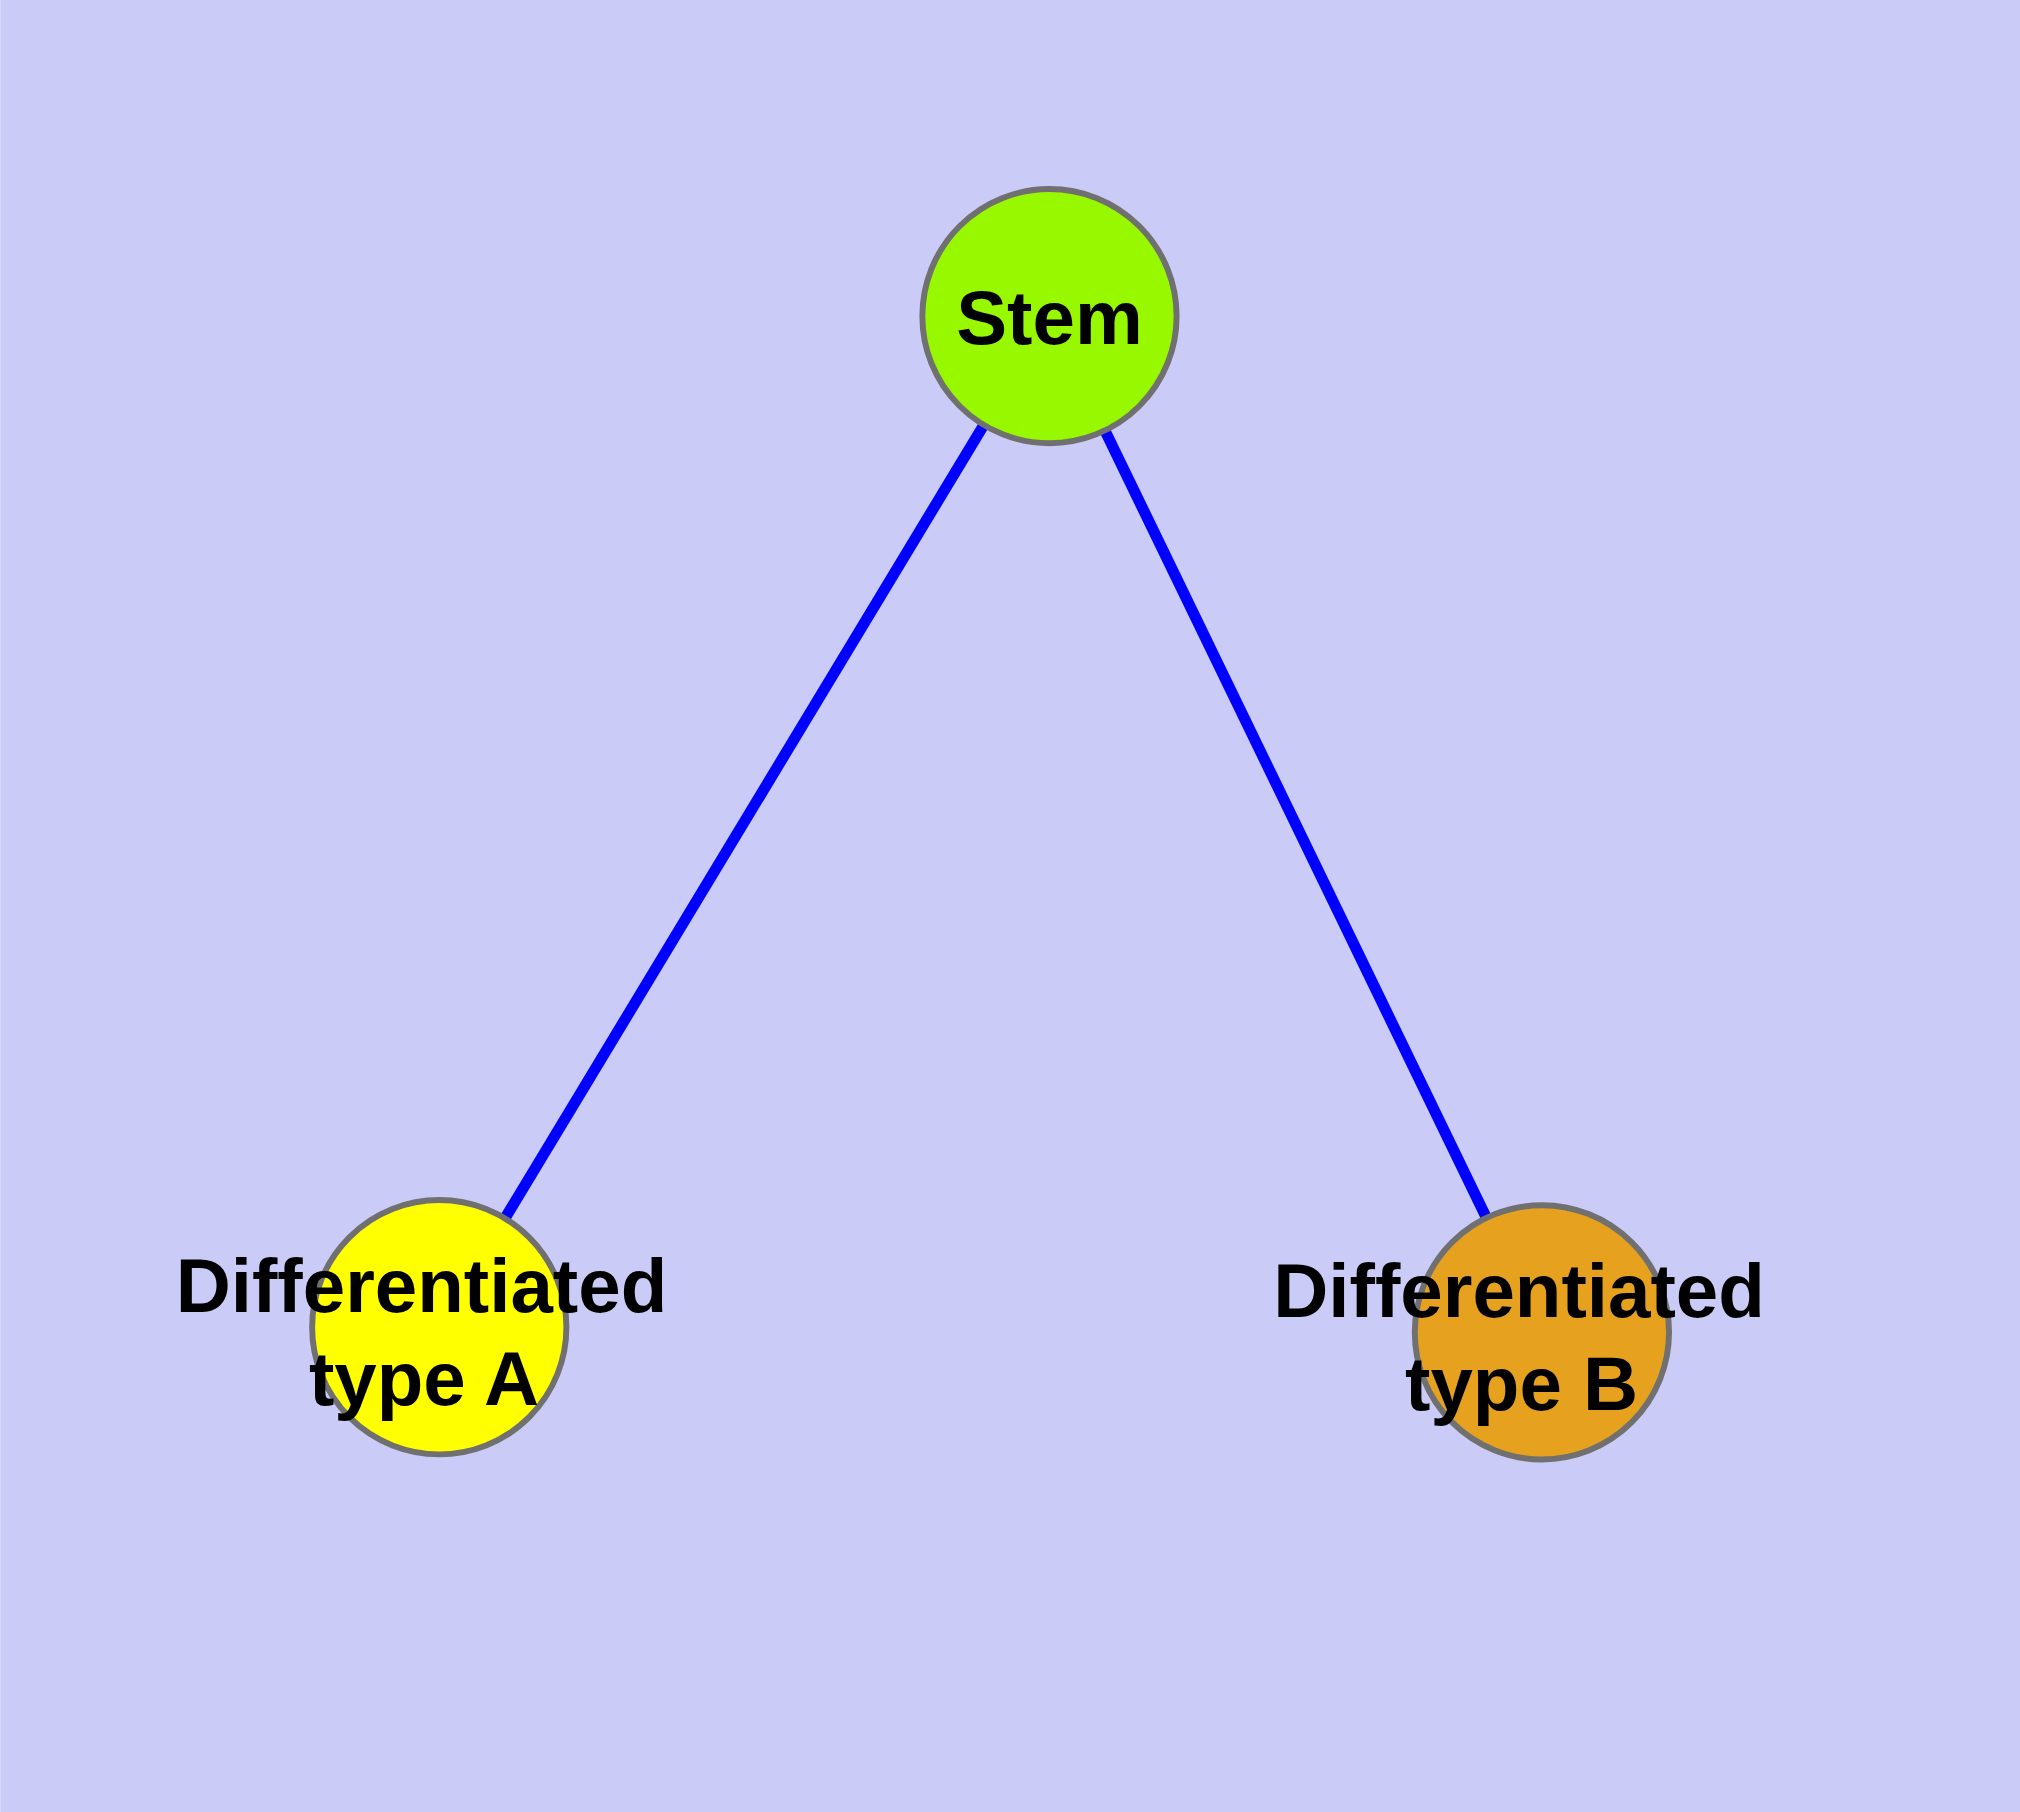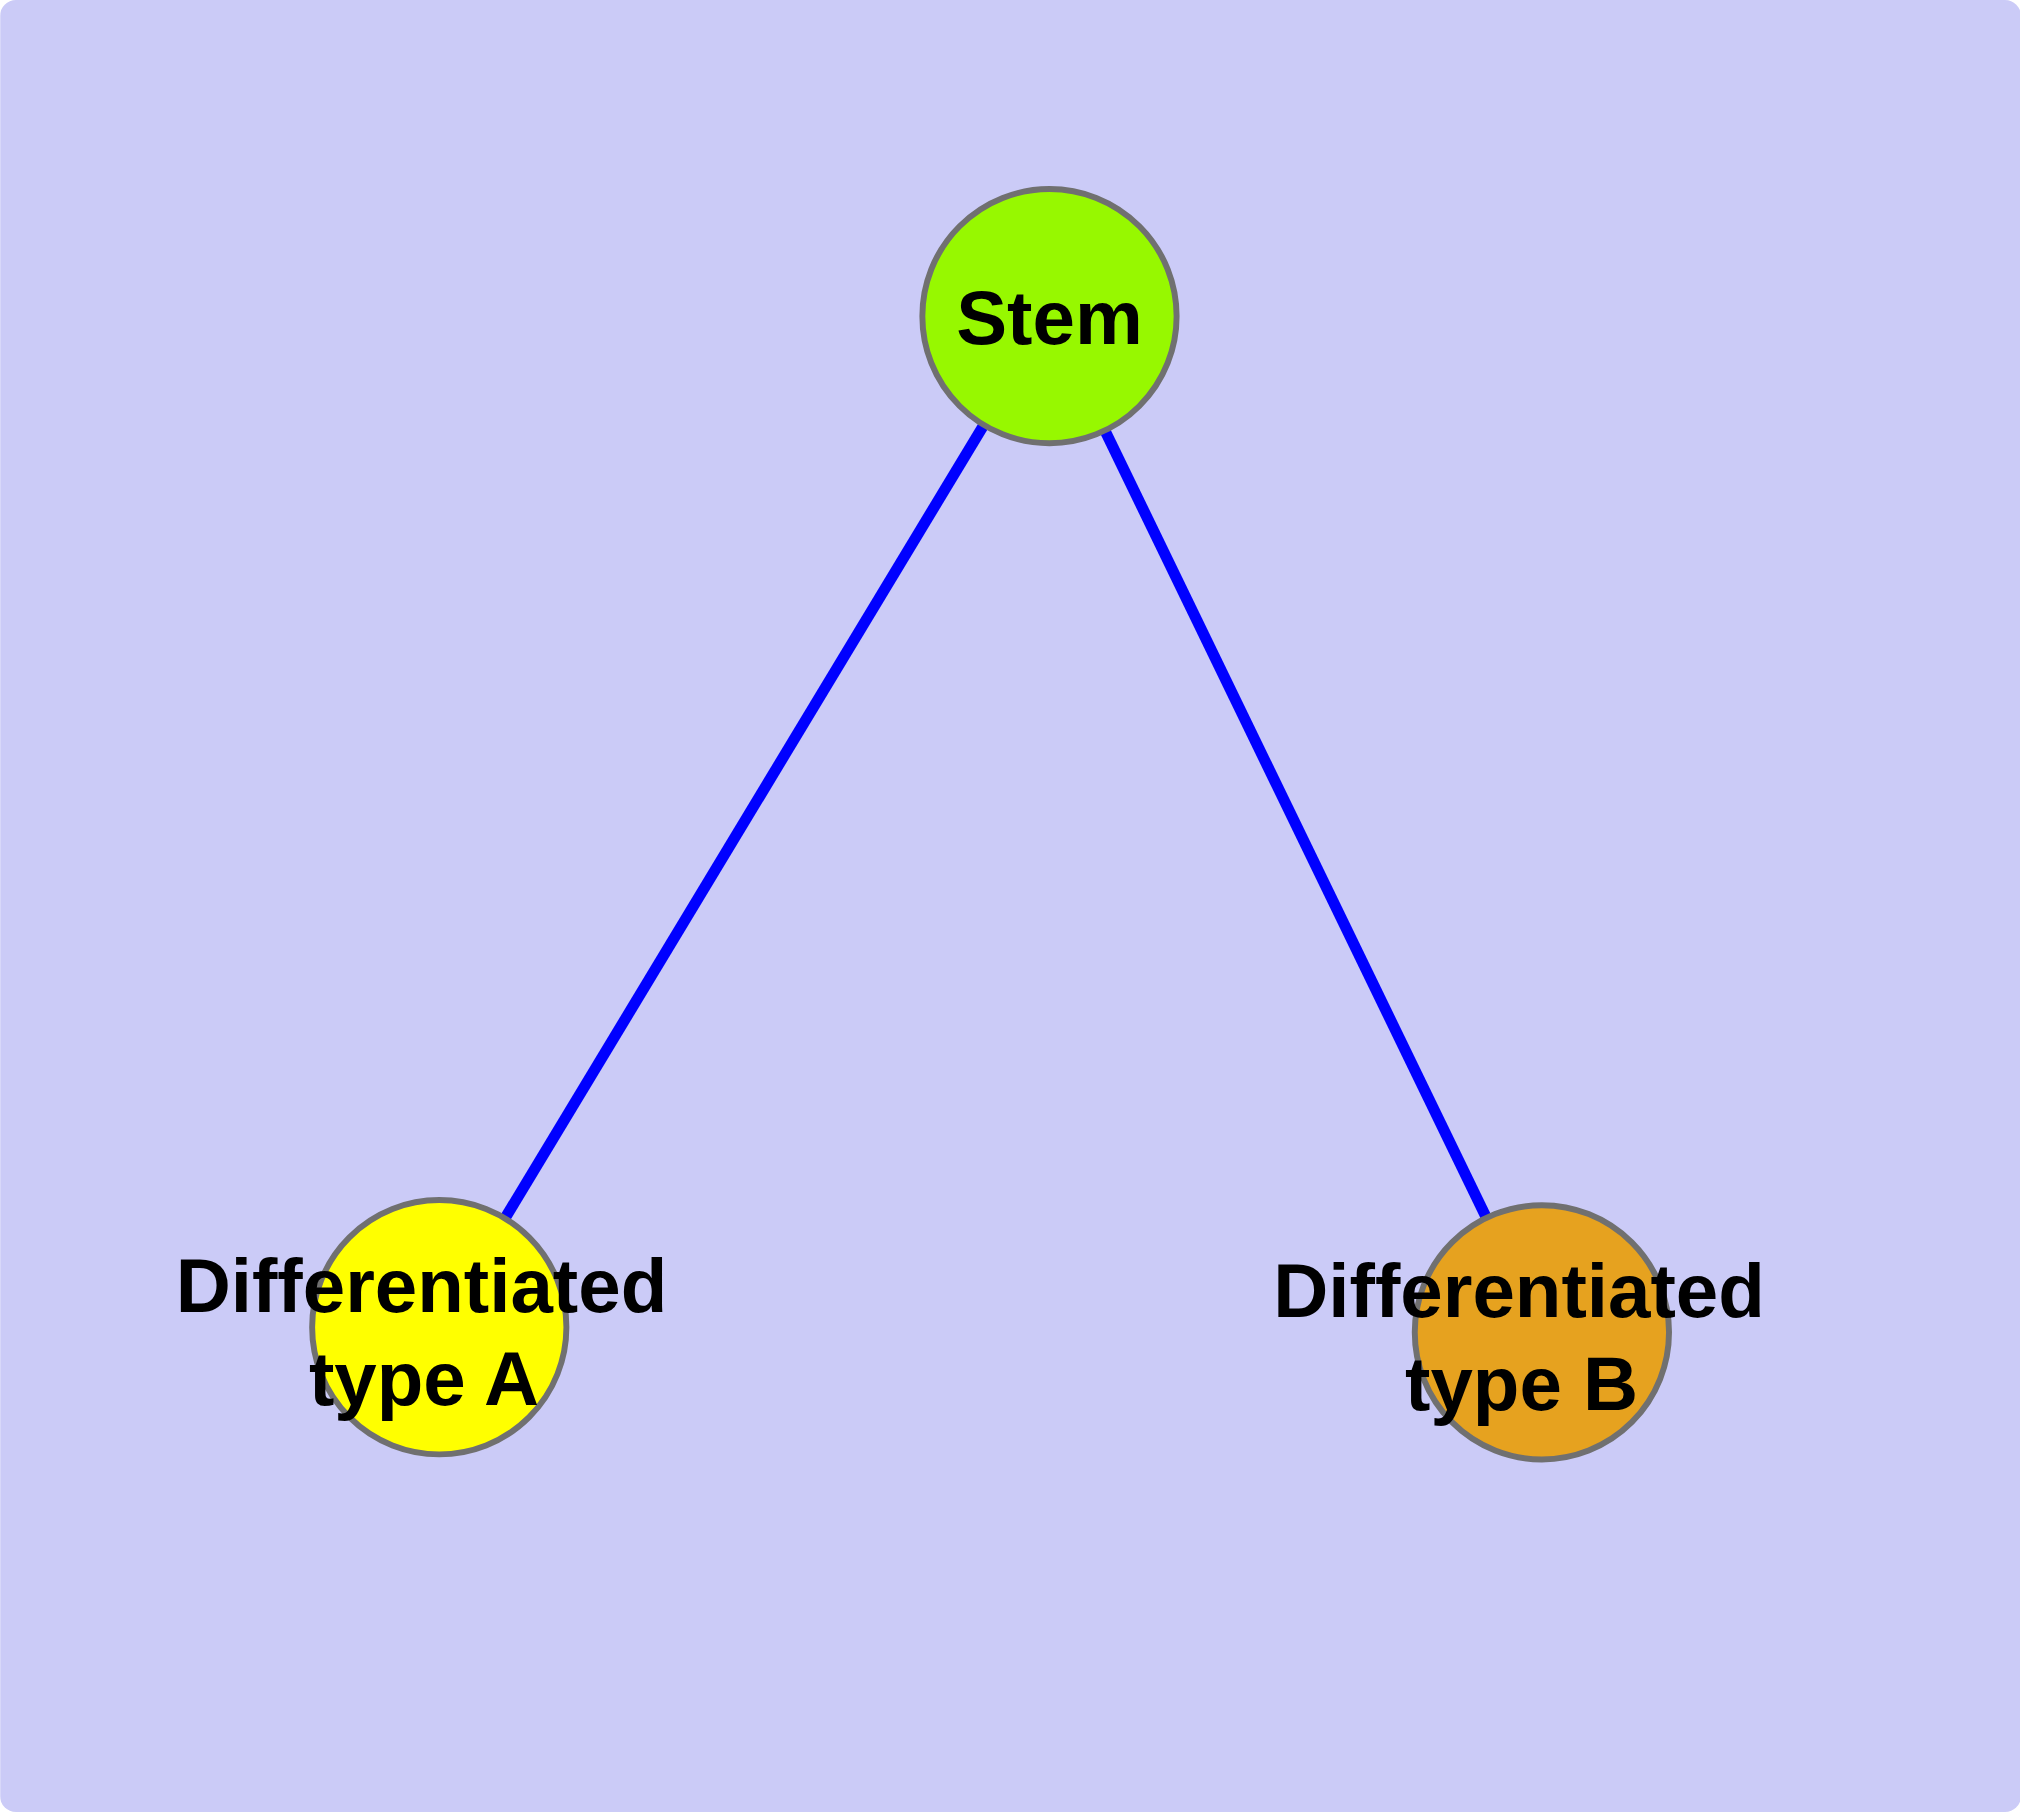--- a/index.html
+++ b/index.html
@@ -5,21 +5,20 @@
   html, body {
     margin: 0;
     padding: 0;
     font-family: "Liberation Sans", sans-serif;
   }
   .page {
     position: relative;
     width: 2021px;
     height: 1812px;
     overflow: hidden;
-    border-radius: 16px;
   }
   .page svg {
     display: block;
     width: 2021px;
     height: 1812px;
   }
   .edge {
     stroke-width: 13;
     fill: none;
     stroke-linecap: butt;

